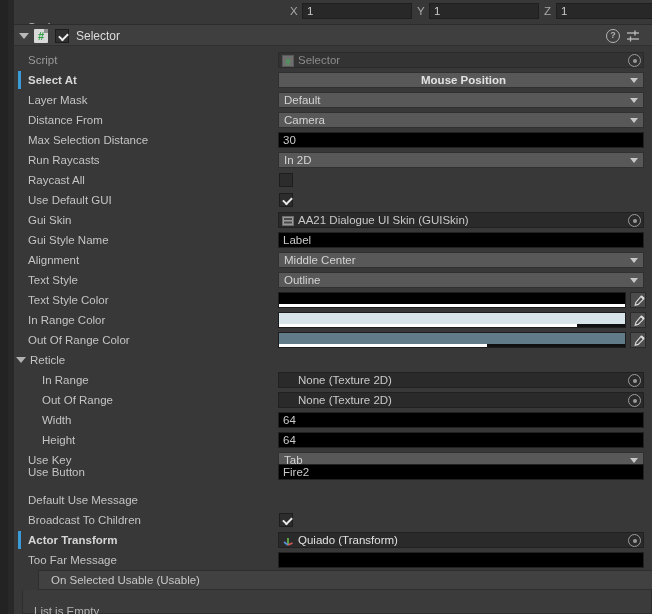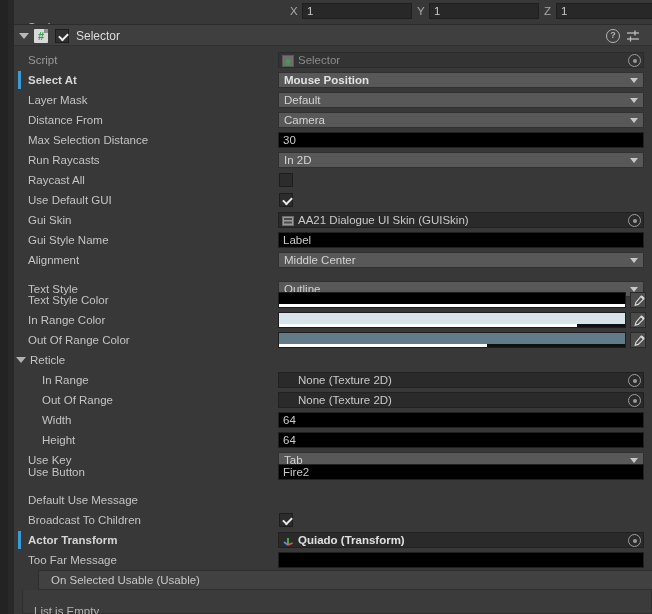--- a/index.html
+++ b/index.html
@@ -38,21 +38,21 @@
   .txtfield{background:#000000;border:1px solid #212121;padding-left:4px;}
   .popup{background:#585858;border:1px solid #303030;padding-left:5px;color:#d3d3d3;}
   .popup.bold{font-weight:bold;color:#e2e2e2;}
   .popup .arr{
     position:absolute;right:5px;top:5px;width:0;height:0;
     border-left:4px solid transparent;border-right:4px solid transparent;
     border-top:5px solid #c8c8c8;
   }
   .objfield{background:#2a2a2a;border:1px solid #212121;padding-left:19px;color:#c9c9c9;}
   .objfield.ro{background:#333333;border-color:#2b2b2b;color:#8b8b8b;}
-  .objfield.bold{font-weight:bold;color:#e0e0e0;}
+  .objfield.bold{font-weight:normal;color:#e0e0e0;}
   .objfield .oicon{position:absolute;left:3px;top:2px;width:12px;height:12px;}
   .objfield .sel{
     position:absolute;right:2px;top:1px;width:13px;height:13px;border-radius:50%;
     border:1px solid #9a9a9a;box-sizing:border-box;
   }
   .objfield .sel::after{
     content:"";position:absolute;left:3.5px;top:3.5px;width:4px;height:4px;
     border-radius:50%;background:#9a9a9a;
   }
 
@@ -192,21 +192,21 @@
   </div>
 
   <div id="props">
       <div class="row" style="position: absolute; left: 14px; top: 50px; width: 638px;">
         <div class="lbl dim" style="left: 14px;">Script</div>
         <div class="fld objfield ro" style="left: 264px;"><div class="oicon"><svg width="12" height="12" viewBox="0 0 12 12">
               <rect x="0.5" y="0.5" width="11" height="11" fill="#6f6f6f" stroke="#5a5a5a"></rect>
               <text x="6" y="9.5" font-size="9" font-weight="bold" fill="#3da94f" text-anchor="middle" font-family="Liberation Sans">#</text>
             </svg></div><span>Selector</span><div class="sel"></div></div>
       </div>
-      <div class="row" style="position: absolute; left: 14px; top: 70px; width: 638px;">
+      <div class="row" style="position: absolute; left: 14px; top: 70px; width: 638px; text-align: center;">
         <div class="ovr" style="left: 4px;"></div>
         <div class="lbl bold" style="left: 14px;">Select At</div>
         <div class="fld popup bold" style="left: 264px;"><span>Mouse Position</span><div class="arr"></div></div>
       </div>
       <div class="row" style="position: absolute; left: 14px; top: 90px; width: 638px;">
         <div class="lbl" style="left: 14px;">Layer Mask</div>
         <div class="fld popup" style="left: 264px;"><span>Default</span><div class="arr"></div></div>
       </div>
       <div class="row" style="position: absolute; left: 14px; top: 110px; width: 638px; padding-left: 12px;">
         <div class="lbl" style="left: 14px;">Distance From</div>
@@ -237,21 +237,21 @@
             </svg></div><span>AA21 Dialogue UI Skin (GUISkin)</span><div class="sel"></div></div>
       </div>
       <div class="row" style="position: absolute; left: 14px; top: 230px; width: 638px;">
         <div class="lbl" style="left: 14px;">Gui Style Name</div>
         <div class="fld txtfield" style="left: 264px;">Label</div>
       </div>
       <div class="row" style="position: absolute; left: 14px; top: 250px; width: 638px;">
         <div class="lbl" style="left: 14px;">Alignment</div>
         <div class="fld popup" style="left: 264px;"><span>Middle Center</span><div class="arr"></div></div>
       </div>
-      <div class="row" style="position: absolute; left: 14px; top: 279px; width: 638px;">
+      <div class="row" style="position: absolute; left: 14px; top: 270px; width: 638px;">
         <div class="lbl" style="left: 14px;">Text Style</div>
         <div class="fld popup" style="left: 264px;"><span>Outline</span><div class="arr"></div></div>
       </div>
       <div class="row" style="position: absolute; left: 14px; top: 290px; width: 638px;">
         <div class="lbl" style="left: 14px;">Text Style Color</div>
         <div class="colorfield" style="left: 264px;">
           <div class="cmain" style="background: rgb(0, 0, 0);"></div>
           <div class="calpha">
             <i style="width: 100%;"></i>
           </div>

